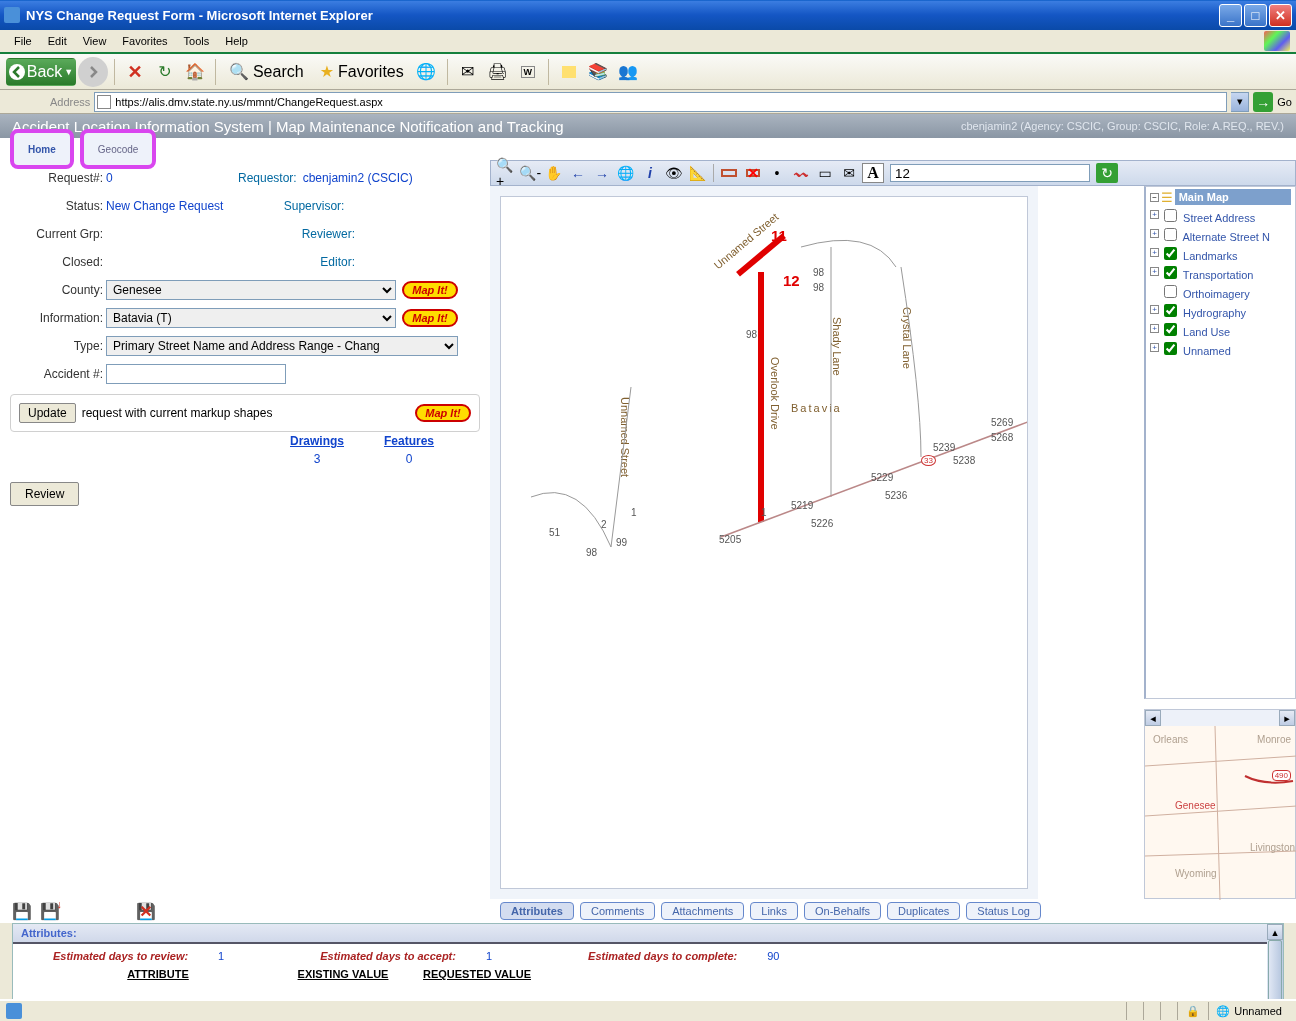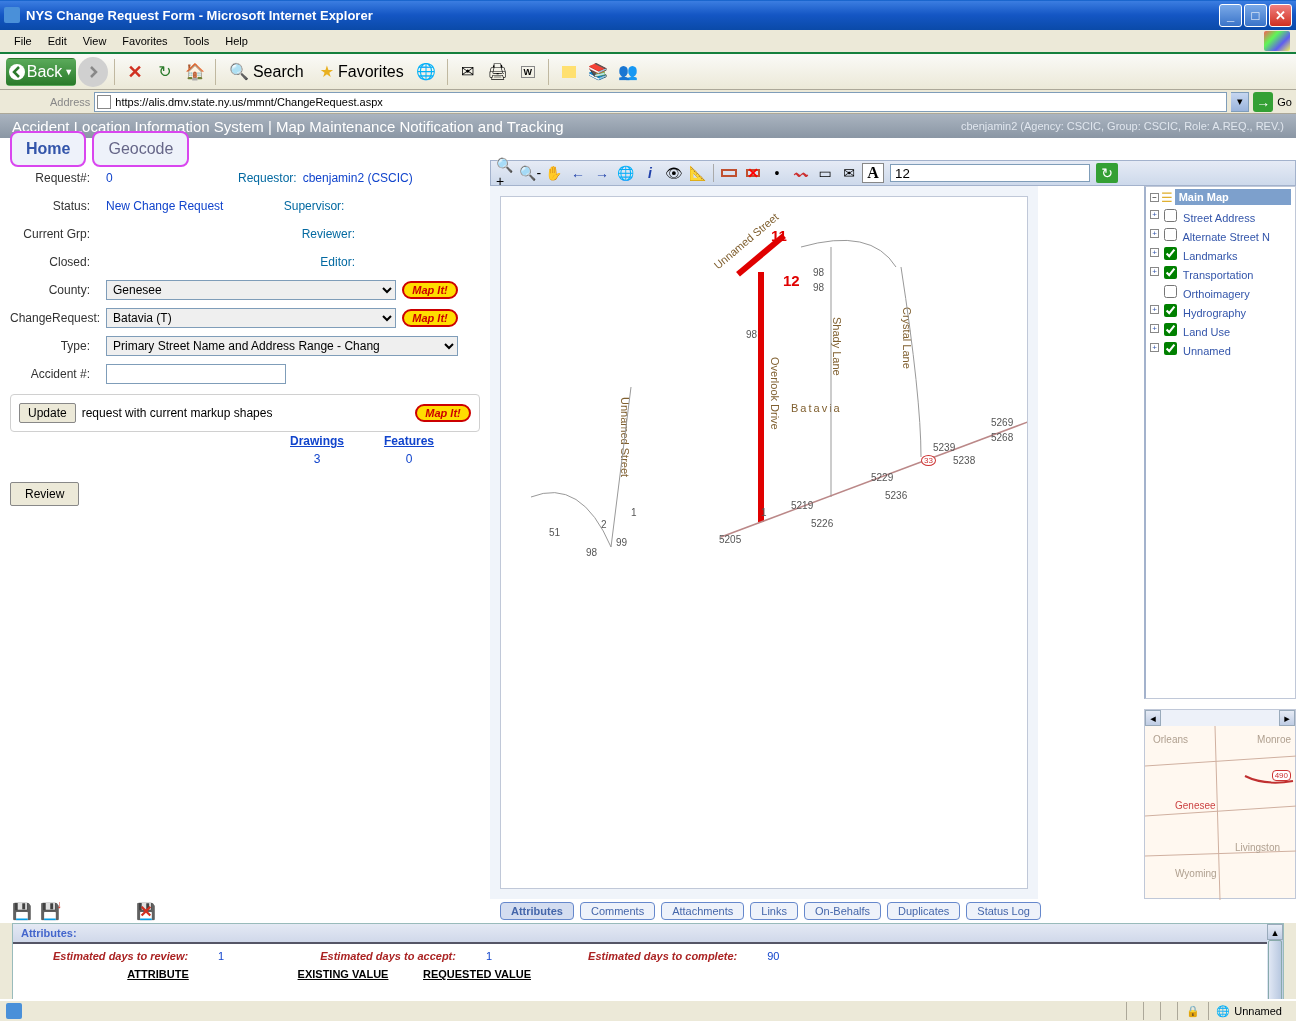--- a/index.html
+++ b/index.html
@@ -33,31 +33,31 @@
 .addrbar .addr-input .page-icon { width: 14px; height: 14px; background: #fff; border:1px solid #888; margin-right: 4px; }
 .addrbar .addr-dd { width: 18px; height: 20px; background: linear-gradient(#c6d6f0,#9ab4dc); border: 1px solid #7f9db9; border-left: none; display:flex;align-items:center;justify-content:center; cursor:pointer;}
 .go-btn { width: 20px; height: 20px; background: #34a034; border-radius: 3px; color: white; display:flex;align-items:center;justify-content:center; cursor:pointer; font-size:14px;}
 
 
 .banner { height: 24px; background: linear-gradient(#aab4c0,#8a96a4); color: white; display: flex; align-items: center; padding: 0 12px; font-size: 15px; }
 .banner .right { margin-left: auto; font-size: 11px; color: #e0e6ee; }
 
 
 .tabbar { height: 22px; background: white; display: flex; align-items: center; padding: 2px 10px; gap: 6px; }
-.pilltab { height: 16px; border: 2px solid #d946ef; border-radius: 8px; background: #eef2fa; color: #668; padding: 16px 14px; font-size: 16px; display:flex;align-items:center; cursor:pointer;}
+.pilltab { height: 16px; border: 4px solid #d946ef; border-radius: 8px; background: #eef2fa; color: #668; padding: 16px 14px; font-size: 10px; display:flex;align-items:center; cursor:pointer;}
 .pilltab.home { color: #3355aa; font-weight: bold; }
 
 
 .main { display: flex; height: 739px; background: white; }
 .leftpane { width: 490px; padding: 4px 10px; font-size: 12px; }
 .mappane { flex: 1; position: relative; background: white; }
 
 
 .frow { display: flex; align-items: center; height: 28px; }
-.frow .lab { width: 96px; text-align: right; padding-right: 16px; color: #333; }
+.frow .lab { width: 96px; text-align: right; padding-right: 3px; color: #333; }
 .frow .lab2 { width: 80px; text-align: right; padding-right: 6px; color: #0369a1; margin-left: 100px;}
 .frow .val { color: #1144cc; }
 .frow select, .frow input[type=text] { border: 1px solid #7f9db9; height: 20px; font-size: 12px; padding: 0 2px; }
 .frow select { width: 290px; }
 .mapit { width: 56px; height: 18px; background: #ffdd00; border: 2px solid #cc0000; border-radius: 9px; color: #cc0000; font-weight: bold; font-style: italic; font-size: 11px; display:inline-flex;align-items:center;justify-content:center; cursor:pointer; margin-left: 6px;}
 
 .updaterow { border: 1px solid #d0d0d0; border-radius: 4px; padding: 8px; margin: 6px 0; display:flex; align-items:center; gap:6px;}
 .btn { border: 1px solid #888; background: #ece9d8; padding: 2px 8px; border-radius: 2px; cursor:pointer; font-size:12px;}
 
 .dflinks { display: flex; gap: 40px; margin-left: 280px; margin-top: -4px; }
@@ -250,21 +250,21 @@
       <div class="lab">Closed:</div>
       <div class="val"></div>
       <div class="lab2" style="margin-left:175px">Editor:</div>
     </div>
     <div class="frow">
       <div class="lab">County:</div>
       <select><option>Genesee</option></select>
       <div class="mapit">Map It!</div>
     </div>
     <div class="frow">
-      <div class="lab">ChangeRequest:</div>
+      <div class="lab">Information:</div>
       <select><option>Batavia (T)</option></select>
       <div class="mapit">Map It!</div>
     </div>
     <div class="frow">
       <div class="lab">Type:</div>
       <select style="width:352px"><option>Primary Street Name and Address Range - Chang</option></select>
     </div>
     <div class="frow">
       <div class="lab">Accident #:</div>
       <input type="text" style="width: 180px;" value="">
@@ -386,21 +386,21 @@
         <div class="track"></div>
         <div class="arr">▸</div>
       </div>
       <svg style="position:absolute;top:16px;left:0;" width="152" height="174">
         <path d="M 0 40 L 152 30 M 0 90 L 152 80 M 0 130 L 152 125 M 70 0 L 75 174" stroke="#d0b0a0" fill="none"></path>
         <path d="M 100 50 Q 120 60 148 55" stroke="#c03030" stroke-width="2" fill="none"></path>
       </svg>
       <div class="cty" style="top:24px;left:8px">Orleans</div>
       <div class="cty" style="top:24px;right:4px">Monroe</div>
       <div class="cty" style="top:90px;left:30px;color:#cc4444;">Genesee</div>
-      <div class="cty" style="top:132px;right:15px">Livingston</div>
+      <div class="cty" style="top:132px;right:0">Livingston</div>
       <div class="cty" style="top:158px;left:30px">Wyoming</div>
       <div class="hwy" style="top:60px;right:4px">490</div>
     </div>
   </div>
 </div>
 
 <div style="display:flex;background:white;">
   <div class="iconrow" style="width:490px">
     <div class="smicon">💾</div>
     <div class="smicon" style="position:relative;">💾<span style="position:absolute;top:-3px;right:-2px;color:#d03020;font-size:11px;">↓</span></div>

